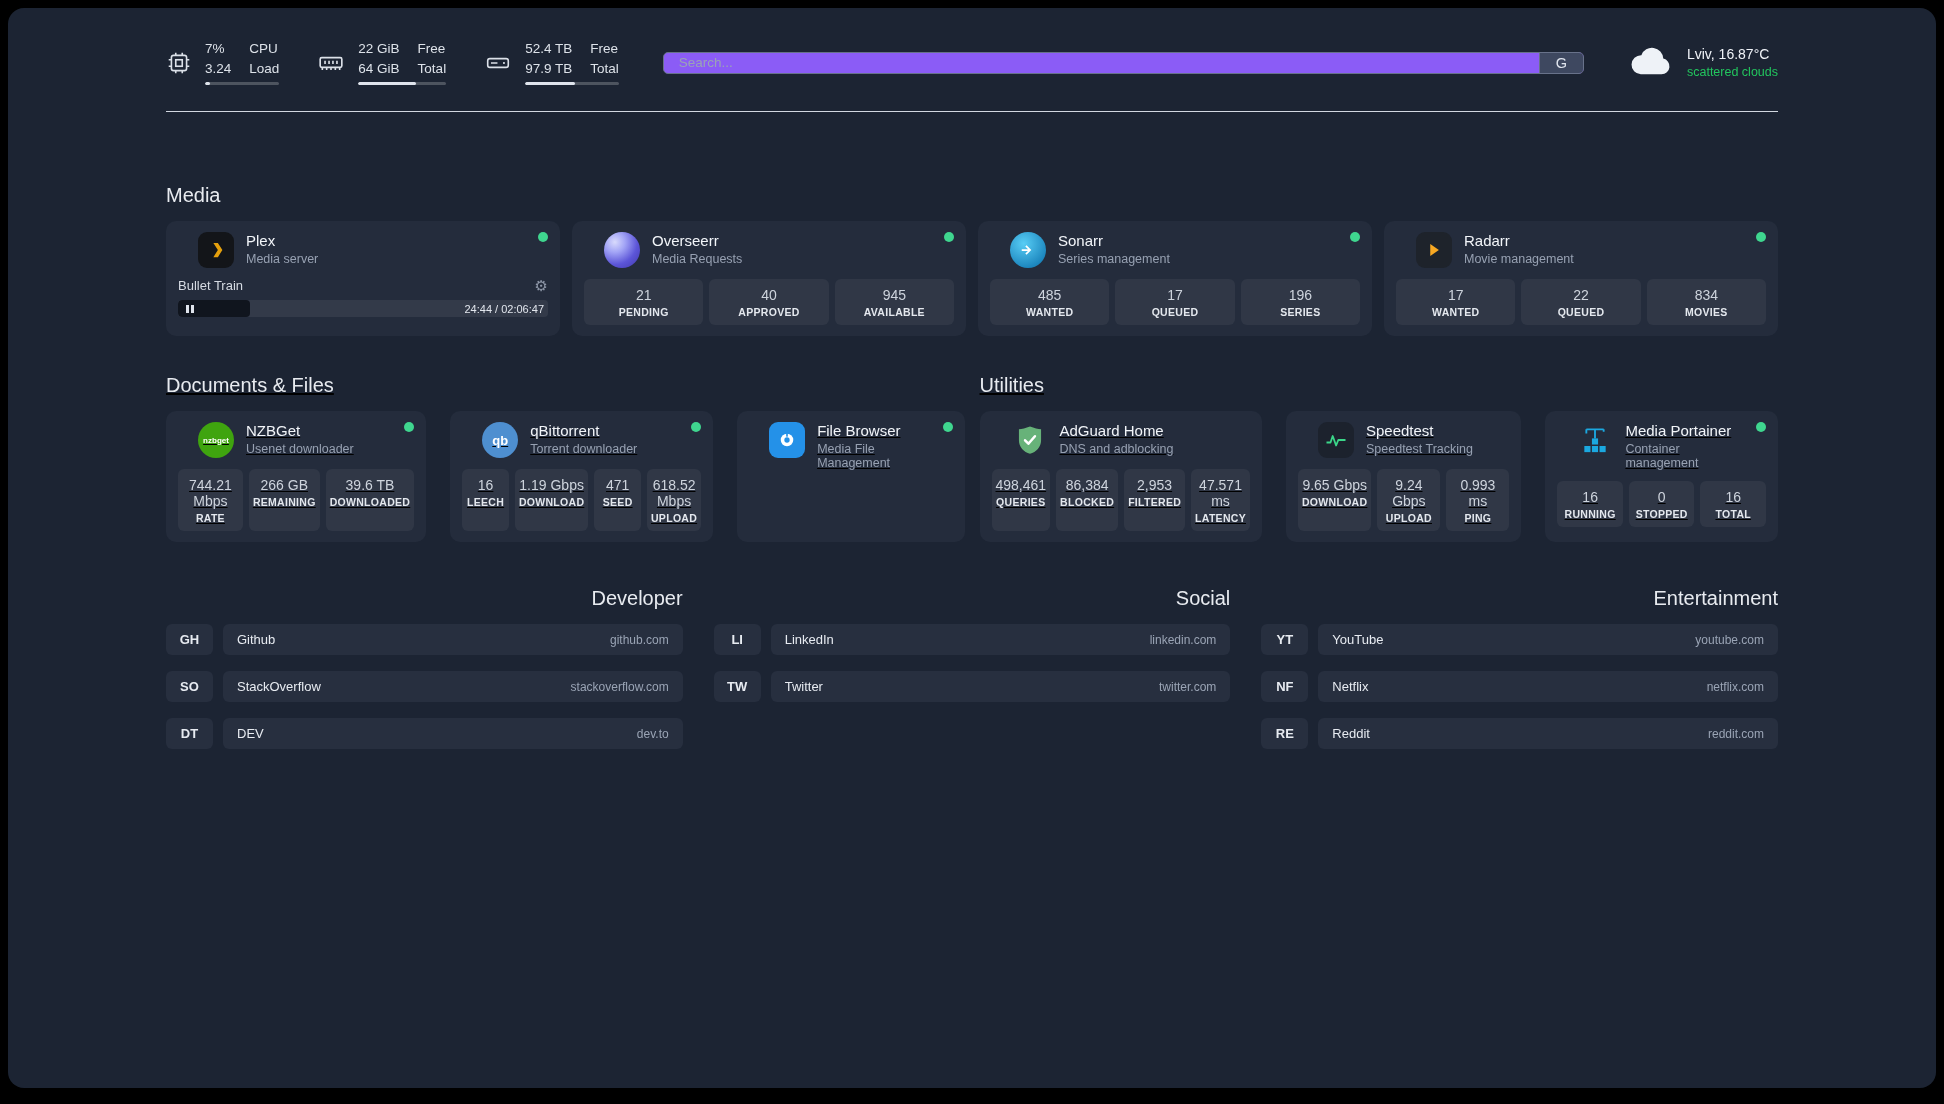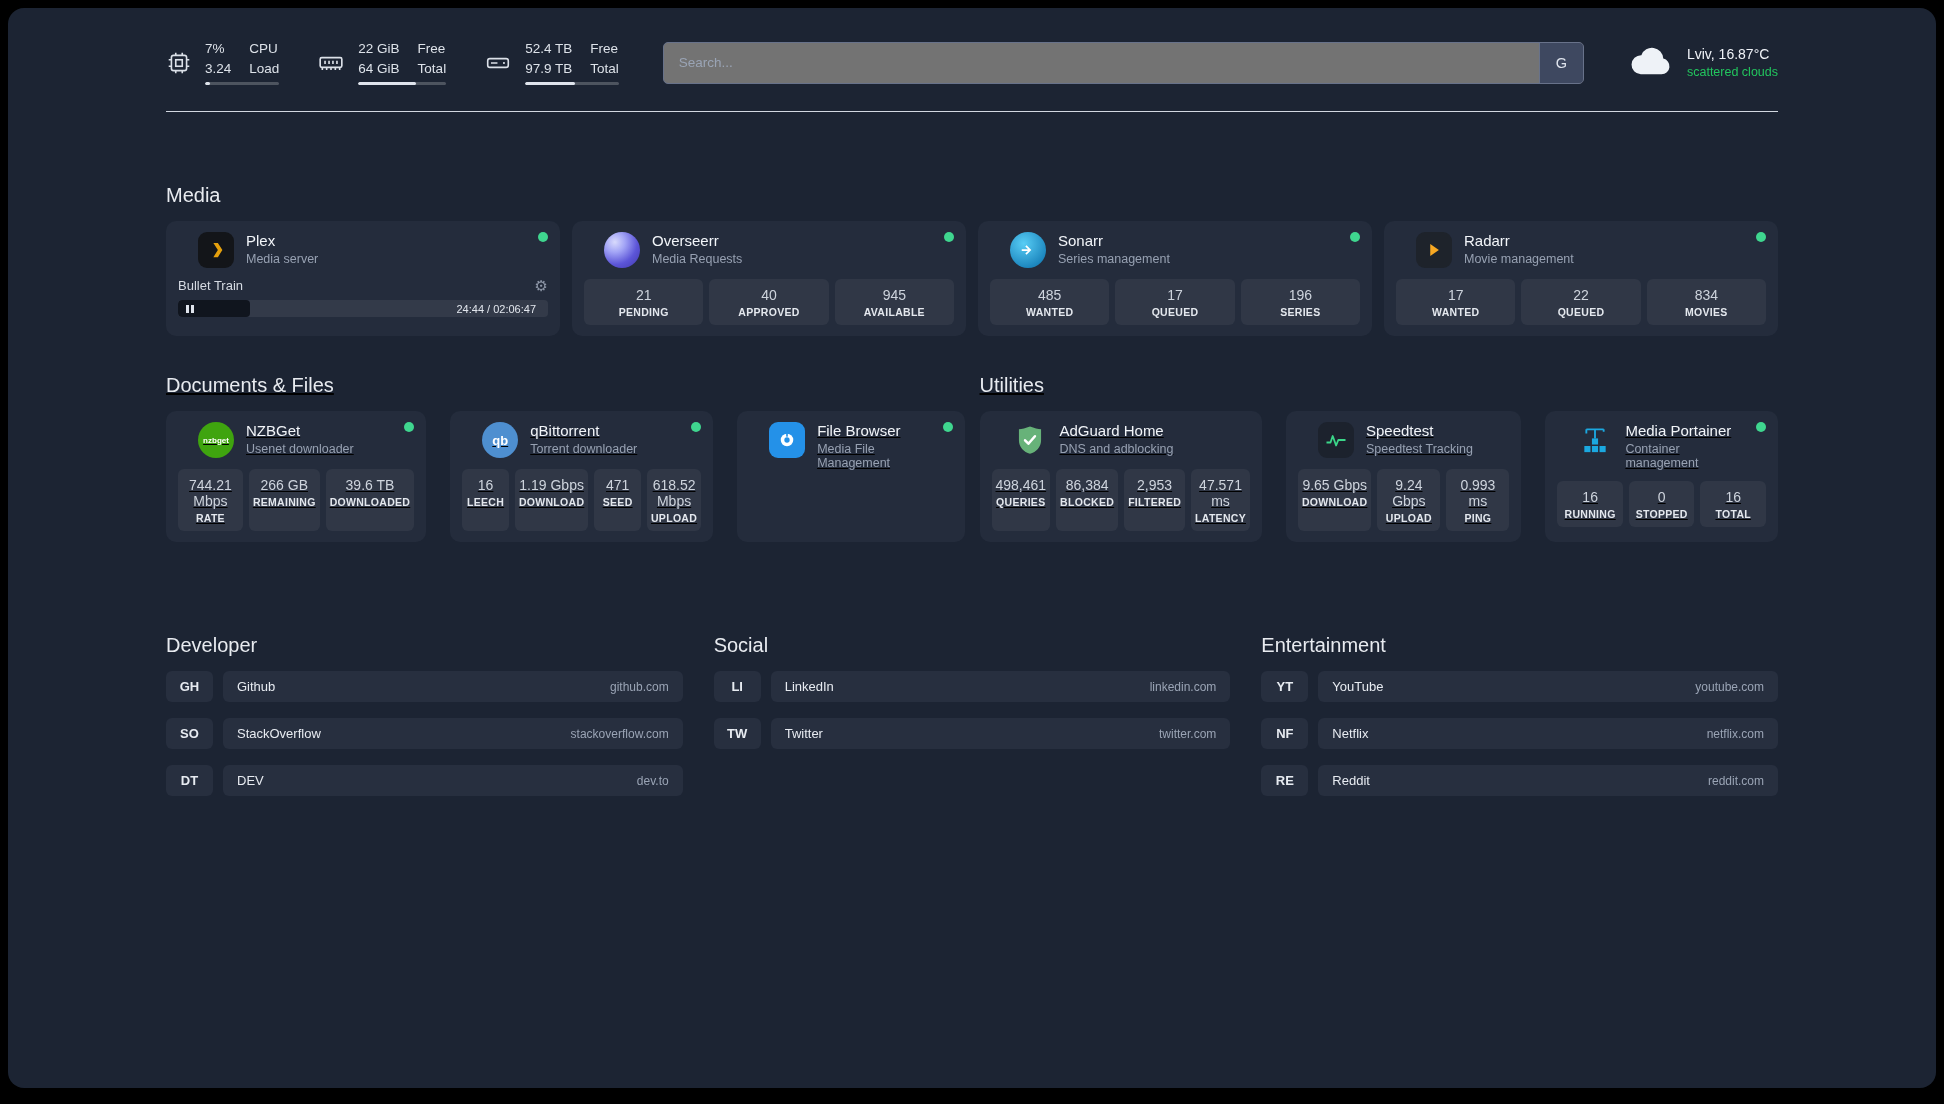--- a/index.html
+++ b/index.html
@@ -17,21 +17,21 @@
   
   .topbar { display:flex; align-items:center; gap:44px; margin-top:32px; }
   .resource-widgets { display:flex; gap:38px; }
   .widget { display:flex; align-items:center; gap:13px; color:#dde2e9; font-size:13.5px; }
   .w-icon svg { display:block; }
   .w-grid { display:grid; grid-template-columns:auto auto; column-gap:18px; row-gap:2px; line-height:1.3; white-space:nowrap; }
   .w-bar { height:3px; background:rgba(255,255,255,.22); border-radius:2px; margin-top:5px; overflow:hidden; }
   .w-bar i { display:block; height:100%; background:#dfe4ec; border-radius:2px; }
 
   .searchbar {
-    flex:1; height:42px; background:#737373; border:1px solid #68728a;
+    flex:1; height:22px; background:#8b5cf6; border:1px solid #68728a;
     border-radius:5px; display:flex; align-items:stretch; overflow:hidden;
   }
   .searchbar input {
     flex:1; background:transparent; border:none; outline:none;
     color:#e6eaf1; font-size:13.5px; padding:0 15px;
     font-family:"Liberation Sans","DejaVu Sans",sans-serif;
   }
   .searchbar input::placeholder { color:#9aa4b5; }
   .search-g {
     width:44px; background:#3e4860; border:none; border-left:1px solid #68728a;
@@ -69,39 +69,39 @@
   .gear { color:#8e97a8; font-size:15px; line-height:1; cursor:pointer; }
   .player-bar {
     margin-top:7px; height:17px; background:rgba(255,255,255,.07);
     border-radius:4px; position:relative; display:flex; align-items:center; overflow:hidden;
   }
   .elapsed {
     width:19.5%; height:100%; background:#10151e; border-radius:4px;
     display:flex; align-items:center; padding-left:8px; gap:2.5px; cursor:pointer;
   }
   .pb { width:2.5px; height:8px; background:#dfe4ec; display:inline-block; }
-  .ptime { position:absolute; right:12px; font-size:11px; color:#e2e6ed; }
+  .ptime { position:absolute; right:4px; font-size:11px; color:#e2e6ed; }
 
   
   .app-icon { width:36px; height:36px; display:flex; align-items:center; justify-content:center; flex:none; }
   .ic-round { border-radius:50%; }
   .ic-sq { border-radius:9px; }
   .bg-plex { background:#131519; }
   .bg-overseerr { background:radial-gradient(circle at 30% 28%, #d8dafc 0%, #a3a5f6 28%, #5c55d8 62%, #4038ab 100%); }
   .bg-sonarr { background:radial-gradient(circle at 38% 32%, #58cdf5, #1b85bd 75%); }
   .bg-radarr { background:#1e232b; }
   .bg-nzbget { background:#3fa40f; }
   .bg-qbit { background:#4e8fd0; }
   .bg-fb { background:#2491e8; }
   .bg-speedtest { background:#1c222d; }
   .nzb-text { font-size:8px; font-weight:700; color:#fff; }
   .qb-text { font-size:13px; font-weight:700; color:#fff; }
 
   
-  .bm-grid { display:grid; grid-template-columns:1fr 1fr 1fr; gap:31px; margin-top:92px; }
+  .bm-grid { display:grid; grid-template-columns:1fr 1fr 1fr; gap:31px; margin-top:45px;text-align:right; }
   .bm-rows { display:flex; flex-direction:column; gap:16px; }
   .bm-row { display:flex; gap:10px; height:31px; cursor:pointer; }
   .bm-abbr {
     width:47px; background:#272f3f; border-radius:6px; flex:none;
     display:flex; align-items:center; justify-content:center;
     font-weight:700; font-size:13px; color:#e7ebf1;
   }
   .bm-main {
     flex:1; background:#272f3f; border-radius:6px;
     display:flex; align-items:center; justify-content:space-between; padding:0 14px;

